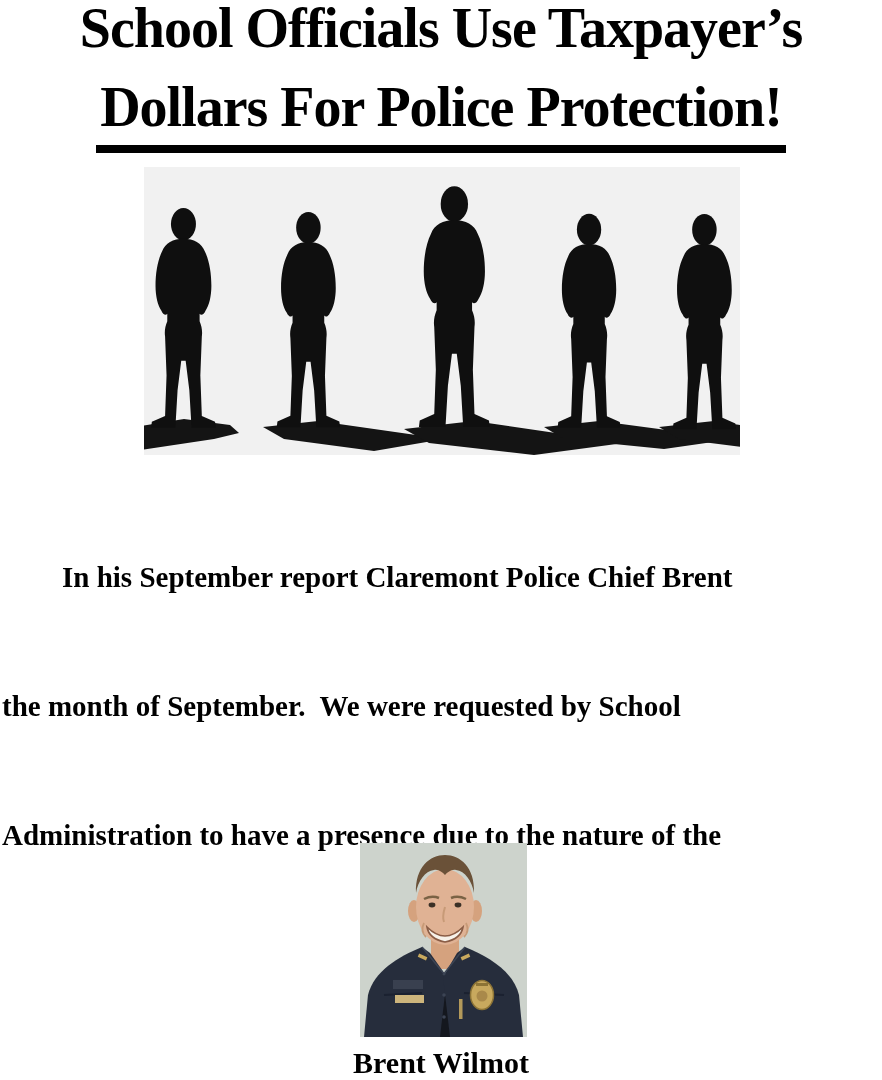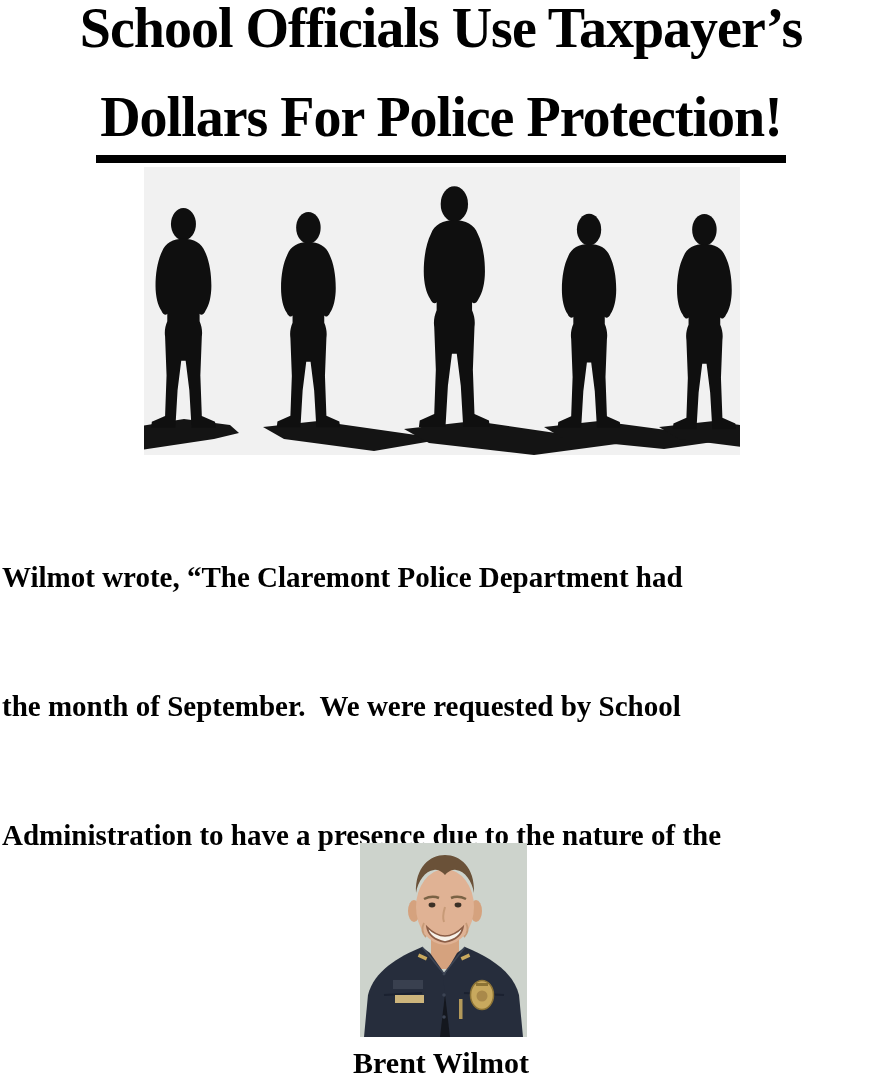--- a/index.html
+++ b/index.html
@@ -13,21 +13,21 @@
     overflow: hidden;
   }
   .title {
     position: absolute;
     top: -4px; left: 0; width: 882px;
     text-align: center;
     font-size: 56px;
     letter-spacing: -1px;
   }
   .title-line1 { line-height: 64px; }
-  .title-line2 { line-height: 74px; margin-top: 20px; }
+  .title-line2 { line-height: 74px; margin-top: 10px; }
   .title-underline {
     display: inline-block;
     border-bottom: 8px solid #000;
     padding: 0 4px 1px 4px;
   }
   .hero-image {
     position: absolute;
     left: 144px; top: 167px;
     width: 596px; height: 288px;
   }
@@ -106,21 +106,21 @@
       <use href="#officer" transform="translate(-12,38) scale(0.735)"></use>
       <use href="#officer" transform="translate(114,42) scale(0.72)"></use>
       <use href="#officer" transform="translate(254,16) scale(0.805)"></use>
       <use href="#officer" transform="translate(395,44) scale(0.715)"></use>
       <use href="#officer" transform="translate(510,44) scale(0.72)"></use>
     </g>
   </svg>
 </div>
 
 <div class="body-paragraph">
-  <div class="para-line">Wilmot wrote, “The Claremont Police Department had</div>
+  <div class="para-line first">In his September report Claremont Police Chief Brent</div>
   <div class="para-line">the month of September.  We were requested by School</div>
   <div class="para-line">Administration to have a presence due to the nature of the</div>
   
   
 </div>
 
 <div class="portrait">
   <svg width="167" height="194" viewBox="0 0 167 194">
     <rect x="0" y="0" width="167" height="194" fill="#cdd3cc"></rect>
 

